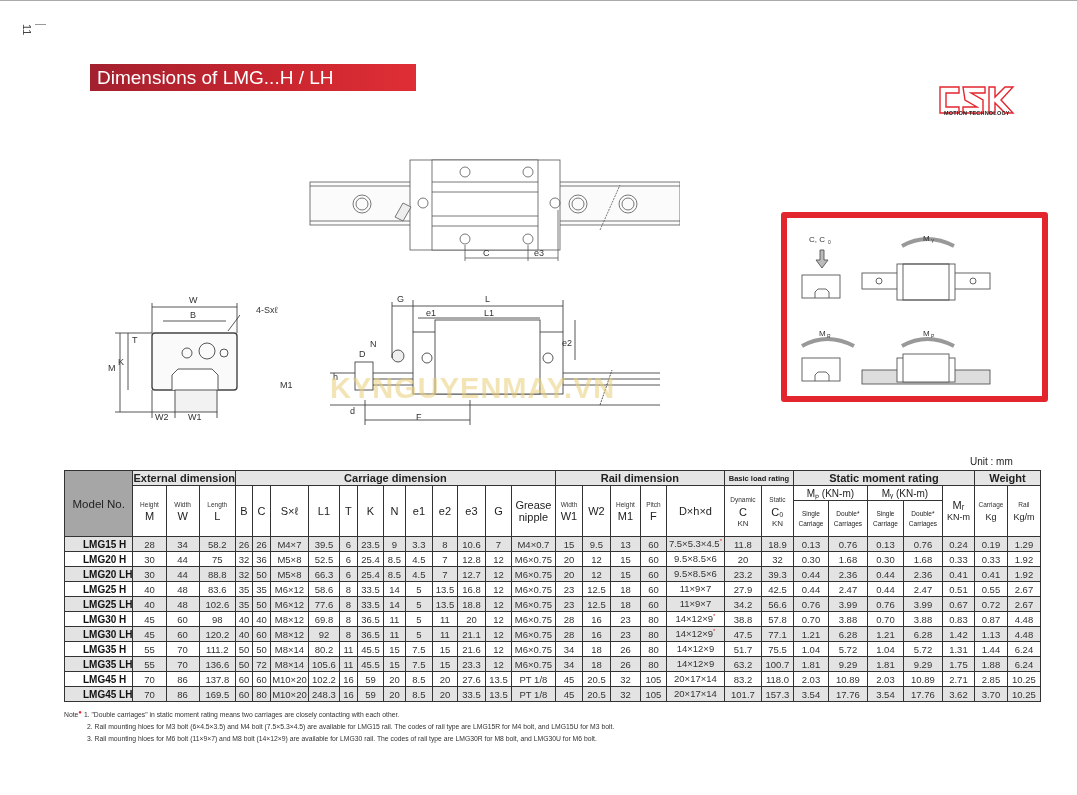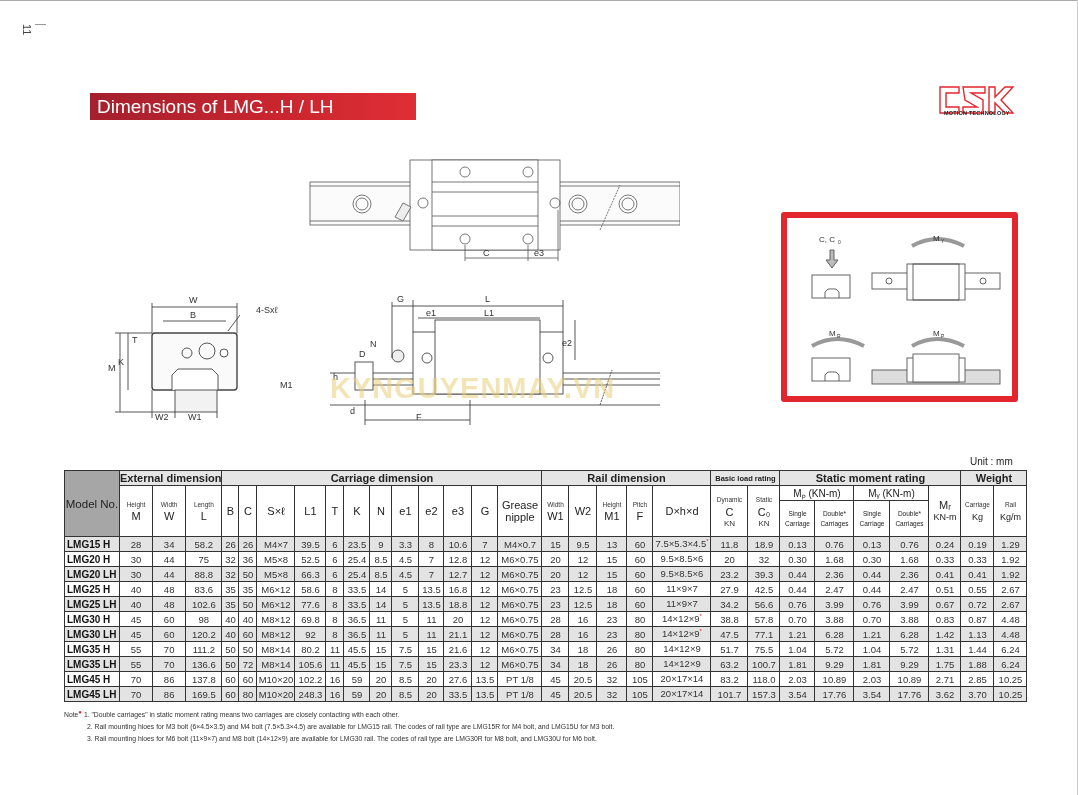--- a/index.html
+++ b/index.html
@@ -1,38 +1,38 @@
 <!DOCTYPE html>
 <html><head>
 <meta charset="utf-8">
 <style>
   html,body{margin:0;padding:0;background:#fff;}
   body{width:1078px;height:795px;position:relative;overflow:hidden;font-family:"Liberation Sans",sans-serif;color:#222;}
   .topline{position:absolute;left:0;top:0;width:1078px;height:1px;background:#aaa;}
   .rightline{position:absolute;right:0;top:0;width:1px;height:795px;background:#ccc;}
   .pagenum{position:absolute;left:33px;top:24px;font-size:11px;color:#444;transform:rotate(90deg);transform-origin:left top;width:20px;}
   .pagebar{position:absolute;left:35px;top:24px;width:11px;height:1px;background:#999;}
-  .title-bar{position:absolute;left:90px;top:93px;width:326px;height:27px;background:linear-gradient(90deg,#a3202e 0%,#c8252f 55%,#df2e35 100%);color:#fff;font-size:19px;line-height:27px;padding-left:7px;box-sizing:border-box;}
+  .title-bar{position:absolute;left:90px;top:64px;width:326px;height:27px;background:linear-gradient(90deg,#a3202e 0%,#c8252f 55%,#df2e35 100%);color:#fff;font-size:19px;line-height:27px;padding-left:7px;box-sizing:border-box;}
   .logo{position:absolute;left:937px;top:80px;width:80px;height:40px;}
   .logo-sub{position:absolute;left:944px;top:110px;font-size:5.5px;font-weight:bold;color:#222;letter-spacing:0.2px;}
   .drawing{position:absolute;}
-  .moment-box{position:absolute;left:781px;top:212px;width:237px;height:190px;border:6px solid #e3262e;box-sizing:border-box;background:#fff;border-radius:3px;text-align:right;}
+  .moment-box{position:absolute;left:781px;top:212px;width:267px;height:190px;border:6px solid #e3262e;box-sizing:border-box;background:#fff;border-radius:3px;}
   .watermark{position:absolute;left:330px;top:372px;font-size:29px;font-weight:bold;color:rgba(232,205,120,0.55);letter-spacing:1px;pointer-events:none;}
   .unit{position:absolute;left:970px;top:456px;font-size:10px;color:#222;}
   table.spec{position:absolute;left:64px;top:470px;border-collapse:collapse;font-size:9.5px;table-layout:fixed;}
   table.spec td, table.spec th{border:1px solid #333;padding:0;text-align:center;vertical-align:middle;font-weight:normal;overflow:hidden;white-space:nowrap;}
   table.spec th.grp{background:#e5e5e5;font-size:11px;height:14px;color:#222;font-weight:bold;}
   table.spec th.model{background:#a6a6a6;font-size:11.5px;line-height:14px;}
   table.spec th.sub{height:50px;background:#fff;font-size:11px;}
   table.spec th .tiny{display:block;font-size:6.5px;color:#333;margin-bottom:2px;}
   table.spec th .tiny2{display:block;font-size:6.5px;color:#333;}
   table.spec th.half{height:14px;font-size:10px;background:#fff;}
   table.spec th.mini{height:34px;font-size:6.5px;line-height:10px;background:#fff;}
   table.spec td{height:14px;font-size:9.5px;color:#333;}
-  table.spec td.mdl{text-align:left;padding-left:2px;font-weight:bold;font-size:10px;color:#111;}
+  table.spec td.mdl{text-align:left;padding-left:18px;font-weight:bold;font-size:10px;color:#111;}
   table.spec tr.shade td{background:#e3e3e3;}
   .ast{color:#e3262e;font-size:6px;vertical-align:super;}
   .notes{position:absolute;left:64px;top:706px;font-size:6.8px;color:#333;line-height:12px;}
   .notes .n{padding-left:23px;}
 </style>
 </head>
 <body>
 
 <div class="topline"></div>
 <div class="rightline"></div>

